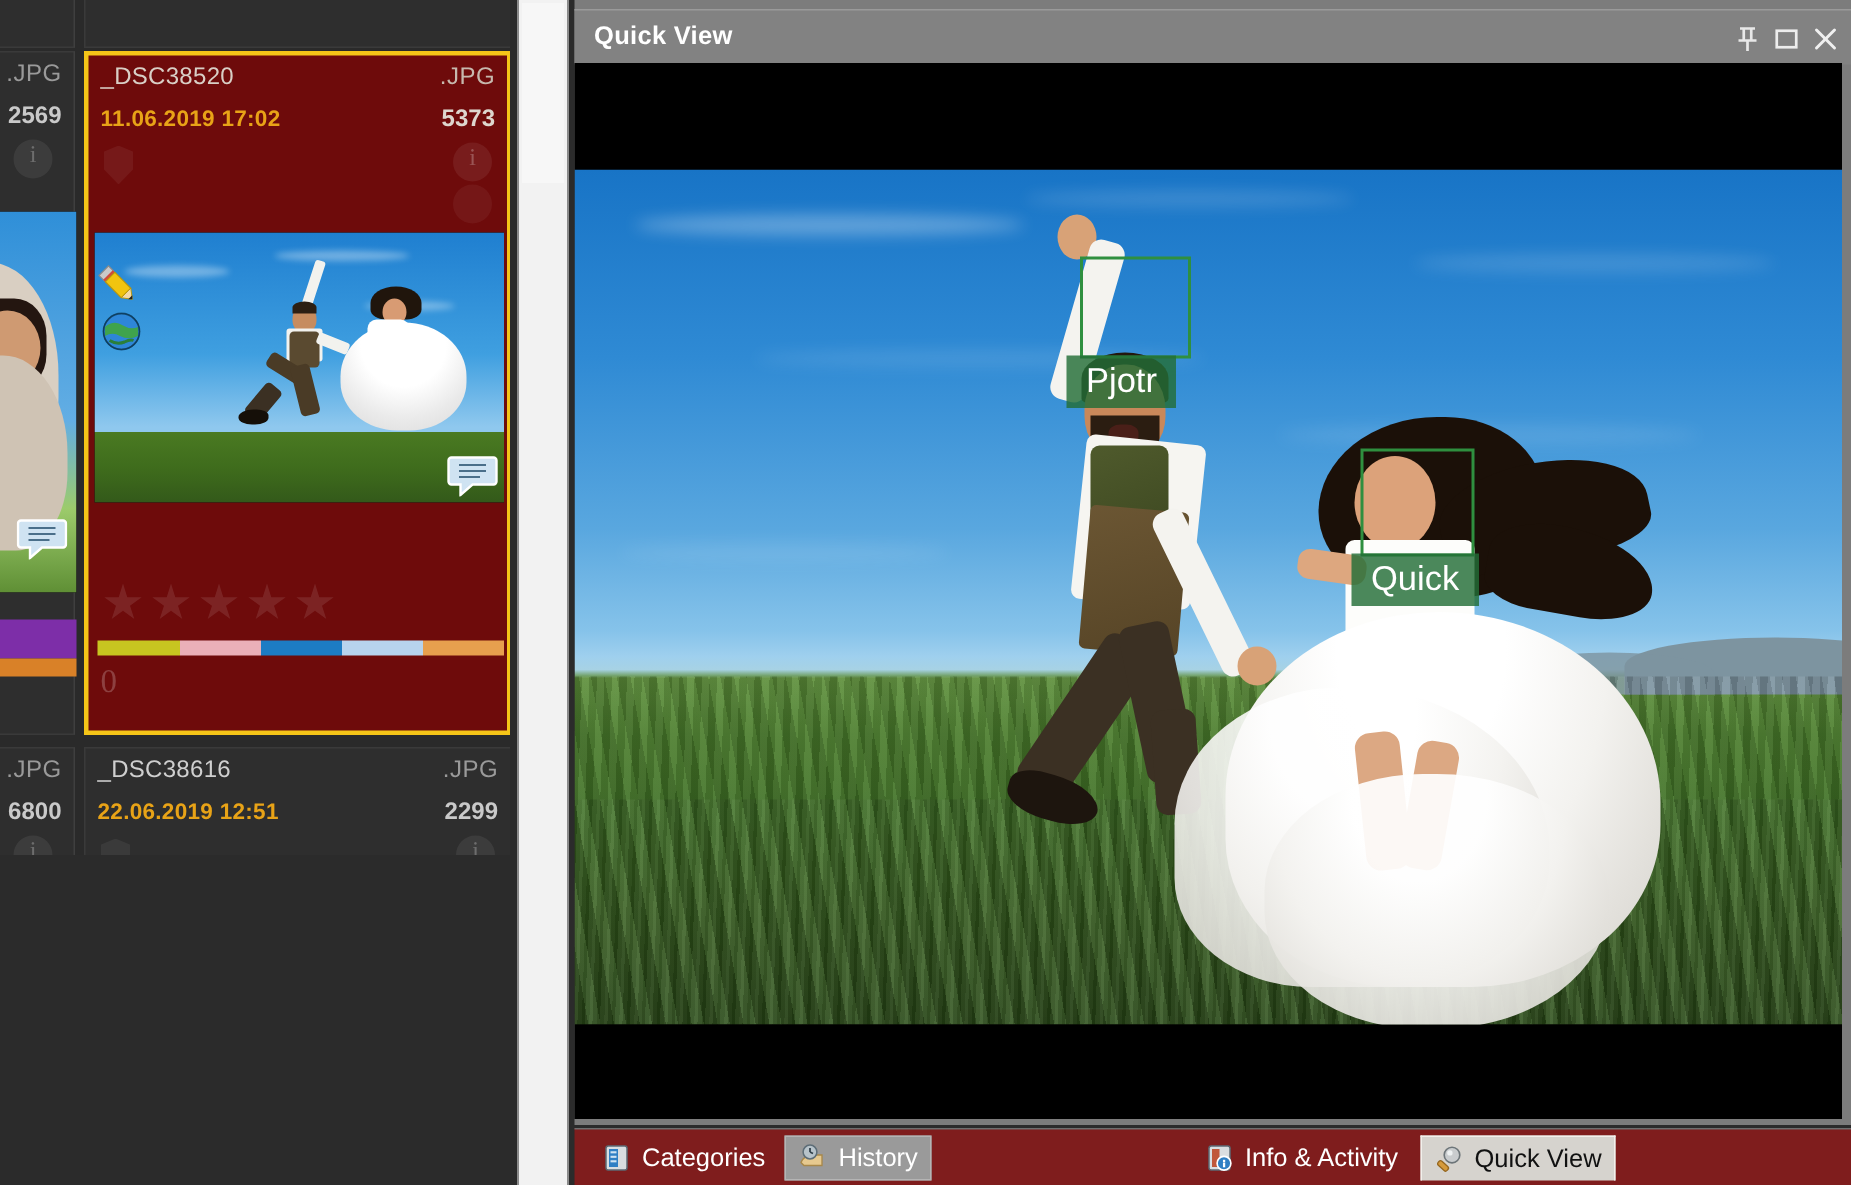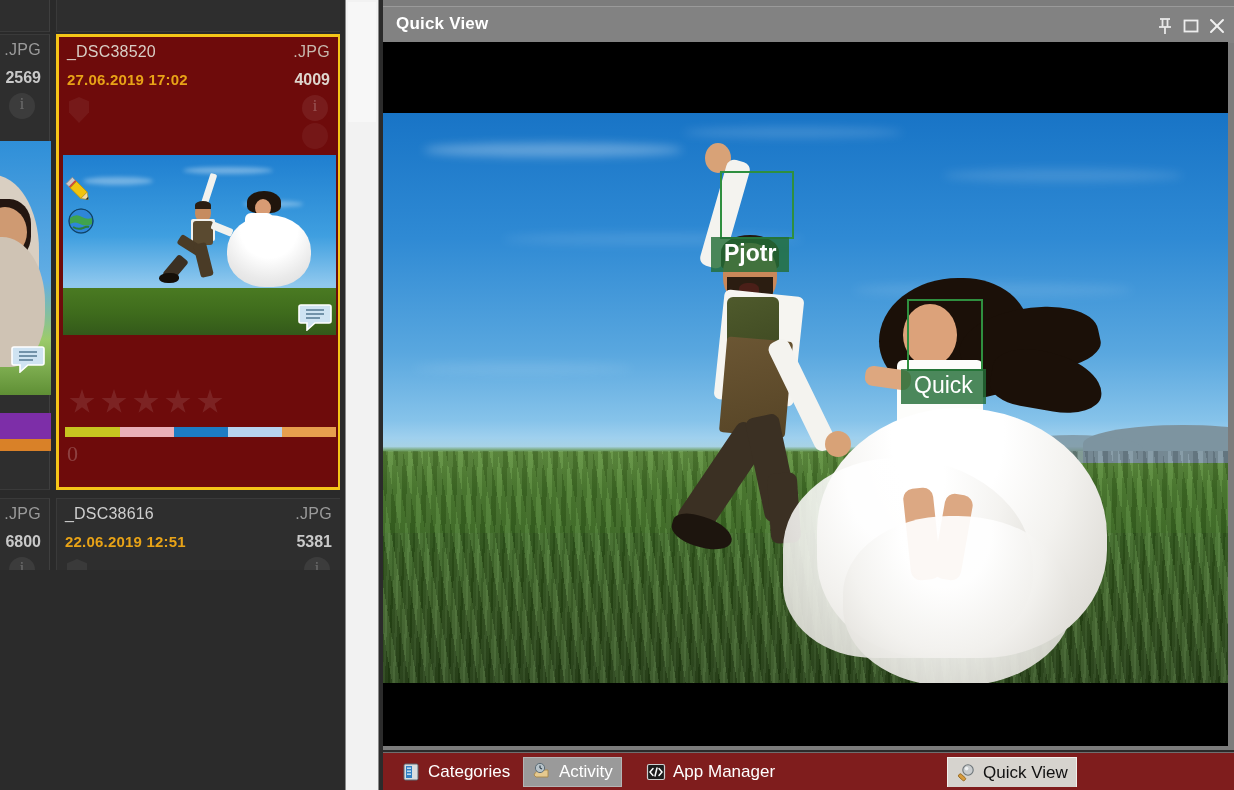--- a/index.html
+++ b/index.html
@@ -252,22 +252,22 @@
       <span style="width:98px;background:#7d2ea8;"></span>
     </div>
     <div class="striprow" style="left:0;top:404px;width:98px;height:12px;">
       <span style="width:98px;background:#d98128;"></span>
     </div>
   </div>
 
   <div class="tile selected" style="left:56px;top:34px;width:285px;height:456px;">
     <div class="fname">_DSC38520</div>
     <div class="ext-right" style="color:#c7b9ae;">.JPG</div>
-    <div class="dt">27.06.2019 17:02</div>
-    <div class="num-right">4009</div>
+    <div class="dt">11.06.2019 17:02</div>
+    <div class="num-right">5373</div>
 
     <div class="shield"></div>
     <div class="infodot"></div>
     <div class="infodot2"></div>
 
     <div class="pic" style="left:4px;top:118px;width:273px;height:180px;">
       <div class="scene-jump">
         <div class="cloudwisp" style="left:20px;top:22px;width:70px;height:8px;"></div>
         <div class="cloudwisp" style="left:120px;top:12px;width:90px;height:7px;"></div>
         <div class="cloudwisp" style="left:180px;top:46px;width:60px;height:6px;"></div>
@@ -348,21 +348,21 @@
     <div class="infodot" style="right:14px;top:58px;"></div>
     <div class="pic" style="left:0;top:120px;width:98px;height:180px;">
       <div style="width:100%;height:100%;background:linear-gradient(150deg,#c8b79c 0%,#e0d2bb 40%,#b9a78c 70%,#8d7e68 100%);"></div>
     </div>
   </div>
 
   <div class="tile" style="left:56px;top:498px;width:285px;height:300px;">
     <div class="fname">_DSC38616</div>
     <div class="ext-right">.JPG</div>
     <div class="dt">22.06.2019 12:51</div>
-    <div class="num-right">5381</div>
+    <div class="num-right">2299</div>
 
     <div class="shield"></div>
     <div class="infodot"></div>
     <div class="infodot2"></div>
 
     <div class="pic" style="left:4px;top:120px;width:277px;height:178px;">
       <div class="scene-couple">
         <div class="c-brickwall"></div>
         <div class="c-hairF" style="left:18px;top:16px;width:78px;height:150px;"></div>
         <div class="c-crown" style="left:28px;top:8px;width:58px;height:20px;"></div>
@@ -485,21 +485,21 @@
           <div class="bb-bodice" style="left:34px;top:92px;width:86px;height:76px;"></div>
           <div class="bb-arm" style="left:2px;top:100px;width:46px;height:20px;transform:rotate(8deg);"></div>
           <div class="bb-skirt" style="left:-46px;top:140px;width:290px;height:250px;border-radius:52% 54% 46% 42%;"></div>
           <div class="bb-skirt" style="left:-80px;top:190px;width:250px;height:200px;border-radius:50% 60% 46% 40%;opacity:.9;"></div>
           <div class="bb-leg" style="left:44px;top:220px;width:30px;height:92px;transform:rotate(-6deg);"></div>
           <div class="bb-leg" style="left:76px;top:226px;width:28px;height:86px;transform:rotate(10deg);"></div>
           <div class="bb-skirt" style="left:-20px;top:248px;width:230px;height:170px;border-radius:46% 50% 50% 46%;opacity:.92;"></div>
         </div>
 
         <div class="facebox" style="left:337px;top:58px;width:74px;height:68px;"></div>
-        <div class="facetag" style="left:328px;top:124px;font-weight:bold;">Pjotr</div>
+        <div class="facetag" style="left:328px;top:124px;">Pjotr</div>
 
         <div class="facebox" style="left:524px;top:186px;width:76px;height:72px;"></div>
         <div class="facetag" style="left:518px;top:256px;">Quick</div>
       </div>
     </div>
   </div>
 </div>
 
 <div id="tabbar">
 
@@ -522,37 +522,38 @@
     <span class="tabicon">
       <svg viewBox="0 0 20 20" width="20" height="20">
         <path d="M2 13 q2 -5 8 -5 h6 v7 h-12 z" fill="#e6c98f" stroke="#a8884a" stroke-width="0.9"></path>
         <circle cx="8" cy="6" r="4.6" fill="#b7c3ca" stroke="#5d6d77" stroke-width="1"></circle>
         <g stroke="#32424c" stroke-width="1.2">
             <line x1="8" y1="6" x2="8" y2="3.4"></line>
             <line x1="8" y1="6" x2="10" y2="7"></line>
           </g>
       </svg>
     </span>
-    <span>Activity</span>
-  </div>
-
-  <div class="tab" style="left:255px;">
+    <span>History</span>
+  </div>
+
+
+  <div class="tab" style="left:412px;">
     <span class="tabicon">
       <svg viewBox="0 0 20 20" width="20" height="20">
-        <rect x="1.5" y="2.5" width="17" height="15" rx="1.5" fill="#1d1d1d" stroke="#cfcfcf" stroke-width="1.2"></rect>
-        <g stroke="#ffffff" stroke-width="1.5" fill="none" stroke-linecap="round">
-          <polyline points="7,6.5 4,10 7,13.5"></polyline>
-          <polyline points="13,6.5 16,10 13,13.5"></polyline>
-          <line x1="11" y1="6" x2="9" y2="14"></line>
-        </g>
+        <rect x="3" y="2" width="14" height="16" rx="1.5" fill="#d9dde0" stroke="#5c6a74" stroke-width="1"></rect>
+        <rect x="5" y="4" width="5" height="12" fill="#c0573a"></rect>
+        <circle cx="13" cy="13.5" r="4.6" fill="#2f7fc4" stroke="#ffffff" stroke-width="1.1"></circle>
+        <g fill="#ffffff">
+            <rect x="12.3" y="11.2" width="1.5" height="1.5"></rect>
+            <rect x="12.3" y="13" width="1.5" height="3.2"></rect>
+          </g>
       </svg>
     </span>
-    <span>App Manager</span>
-  </div>
-
+    <span>Info &amp; Activity</span>
+  </div>
 
   <div class="tab active" style="left:564px;">
     <span class="tabicon">
       <svg viewBox="0 0 20 20" width="20" height="20">
         <circle cx="12" cy="7" r="5.2" fill="#c9ccce" stroke="#6d7579" stroke-width="1.1"></circle>
         <circle cx="10.6" cy="5.6" r="1.8" fill="#eef1f2"></circle>
         <rect x="2.2" y="12.4" width="8" height="3.6" rx="1.4" fill="#d59a3c" stroke="#96671f" stroke-width="0.9" transform="rotate(42 6 14)"></rect>
       </svg>
     </span>
     <span>Quick View</span>

